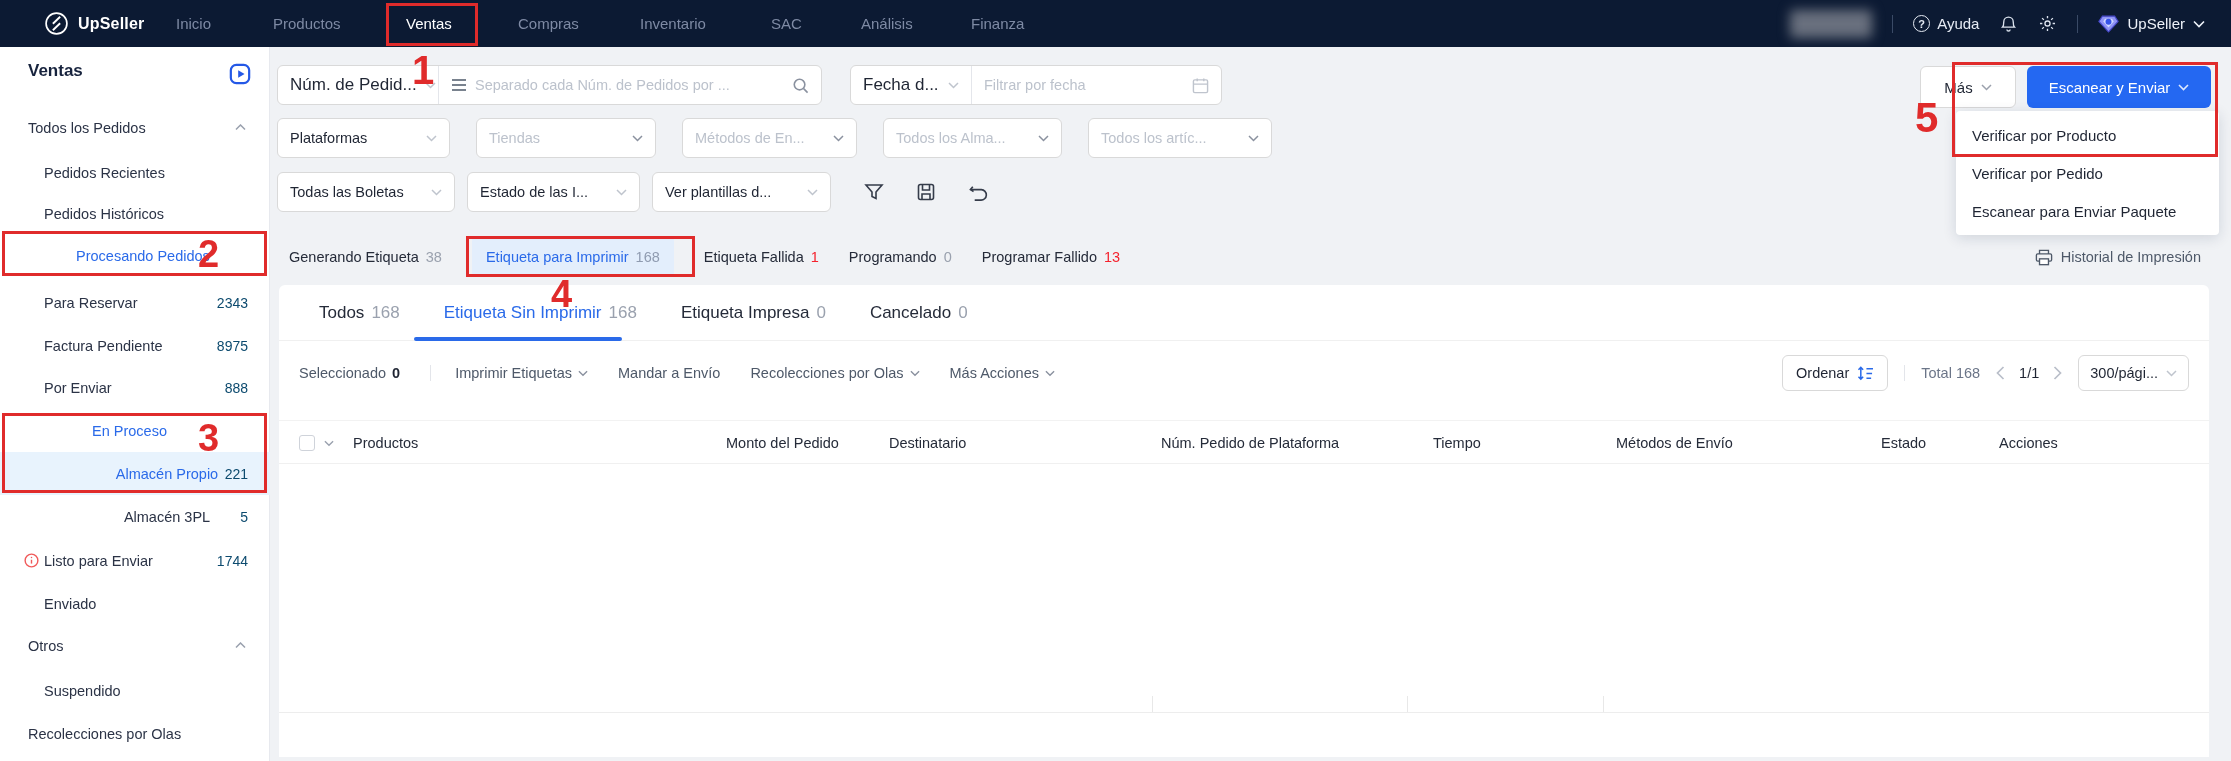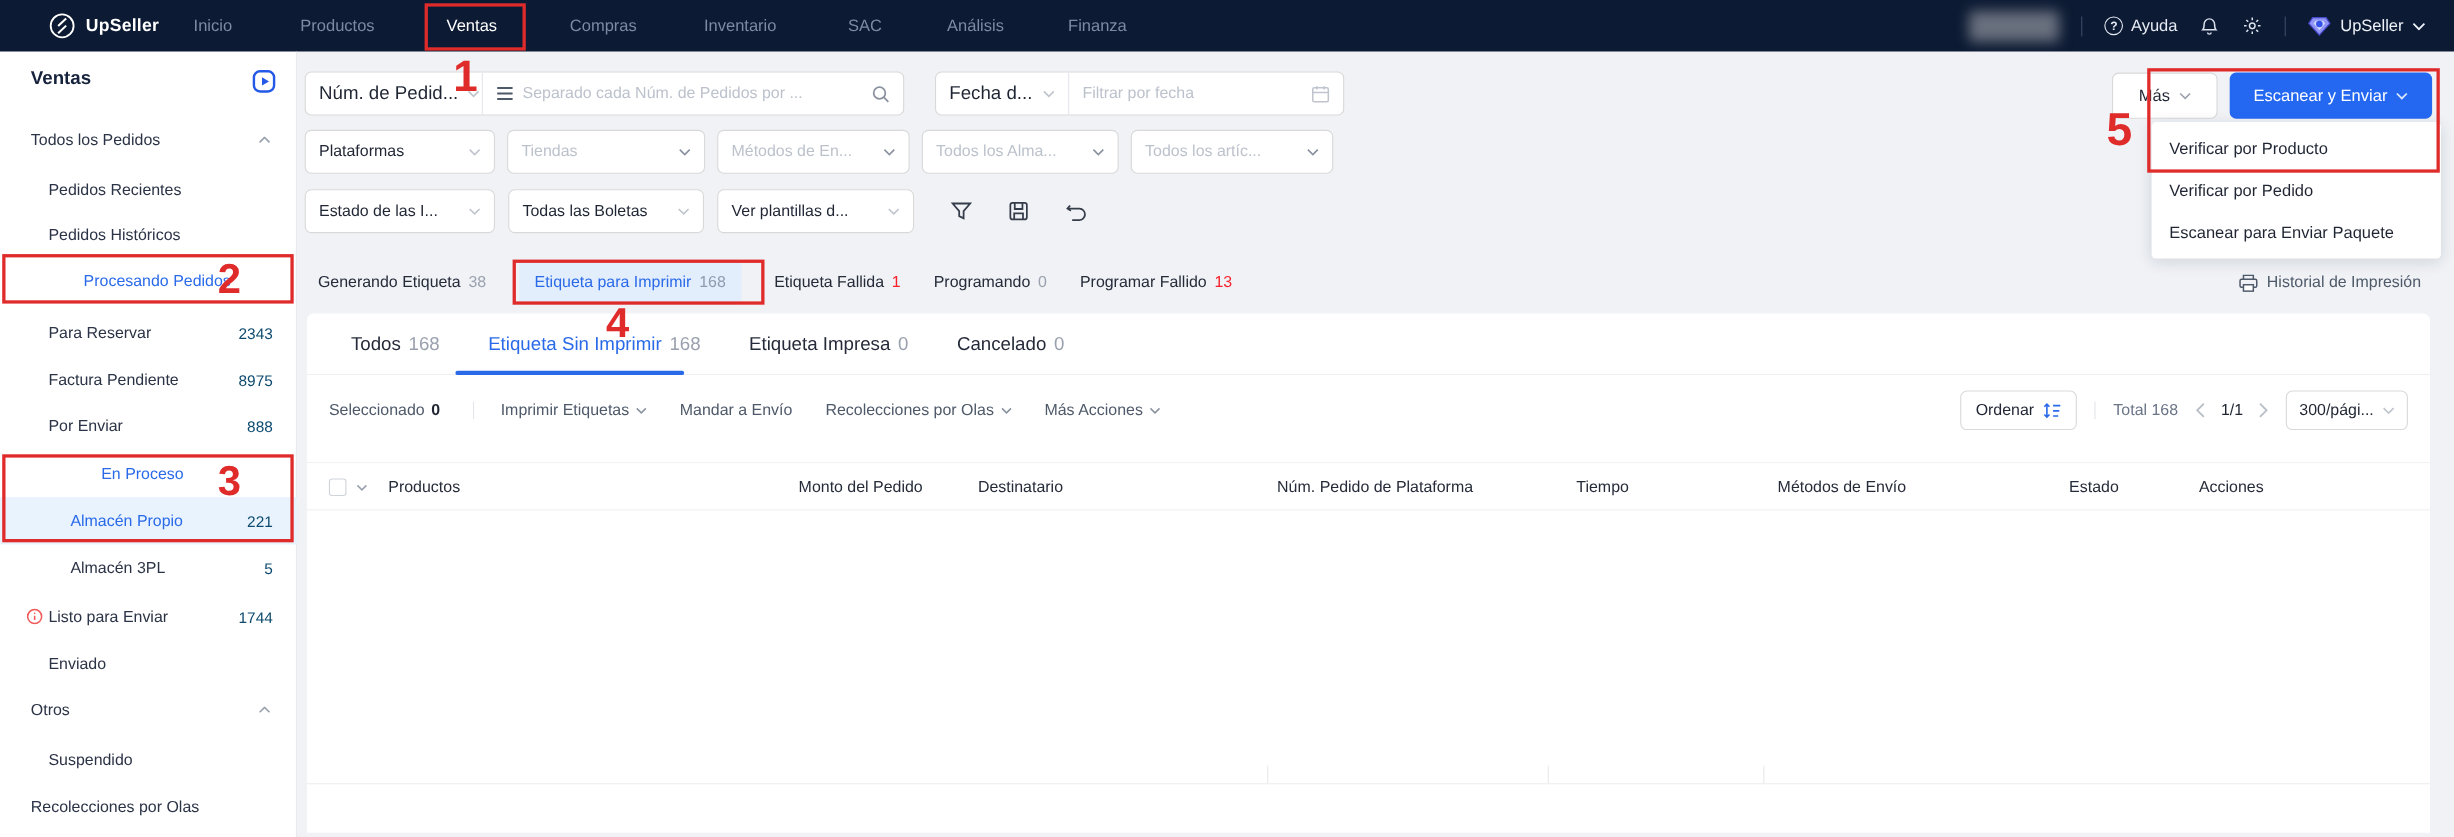--- a/index.html
+++ b/index.html
@@ -23,21 +23,21 @@
 
   
   .sidebar { position:absolute; top:47px; left:0; width:270px; height:714px; background:#fff; border-right:1px solid #e7e9ee; }
   .sb-title { position:absolute; top:14px; left:28px; font-size:17px; font-weight:700; color:#17233d; }
   .sb-play { position:absolute; top:16px; left:229px; color:#2458e6; }
   .sb-row { position:absolute; left:0; width:270px; height:43px; display:flex; align-items:center; font-size:14.5px; color:#2b3346; cursor:pointer; }
   .sb-row .cnt { position:absolute; right:22px; color:#0c4a6e; font-size:14px; }
   .sb-row .chev { position:absolute; right:24px; color:#9aa1ae; display:flex; }
   .sb-row.blue, .sb-row.blue .chev { color:#2a6ae9;margin-left:48px; }
   .sb-row.selected { background:#e8f3fd; color:#2a6ae9; }
-  .ind1 { padding-left:28px; } .ind2 { padding-left:44px; } .ind3 { padding-left:64px; }
+  .ind1 { padding-left:28px; } .ind2 { padding-left:44px; } .ind3 { padding-left:64px;justify-content:center; }
   .warn-ic { margin-left:24px; margin-right:5px; display:flex; color:#f05a5a; }
   .warn-ic + span { padding-left:0; }
 
   
   .main { position:absolute; top:47px; left:270px; width:1961px; height:714px; background:#f0f2f5; }
 
   .frow { position:absolute; display:flex; }
   .grp { display:flex; align-items:center; background:#fff; border:1px solid #d9d9d9; border-radius:6px; height:40px; overflow:hidden; }
   .grp .part { display:flex; align-items:center; height:100%; padding:0 12px; gap:8px; }
   .grp .vsep { width:1px; height:100%; background:#e4e6eb; }
@@ -325,21 +325,21 @@
     </div>
     <div class="btn btn-scan">
       <span>Escanear y Enviar</span>
       <span class="chev">
           <svg width="11" height="7" viewBox="0 0 11 7" fill="none" stroke="#ffffff" stroke-width="1.6">
             <path d="M1 1 L5.5 5.5 L10 1"></path>
           </svg>
         </span>
     </div>
 
-    <div class="frow" style="top:71px; left:7px; gap:11px;">
+    <div class="frow" style="top:71px; left:7px; gap:26px;">
       <div class="sel" style="width:173px">
           <span>Plataformas</span>
           <span class="chev">
             <svg width="11" height="7" viewBox="0 0 11 7" fill="none" stroke="currentColor" stroke-width="1.5">
               <path d="M1 1 L5.5 5.5 L10 1"></path>
             </svg>
           </span>
         </div>
       <div class="sel ghost" style="width:180px">
           <span>Tiendas</span>
@@ -369,30 +369,30 @@
           <span>Todos los artíc...</span>
           <span class="chev">
             <svg width="11" height="7" viewBox="0 0 11 7" fill="none" stroke="#8a919f" stroke-width="1.5">
               <path d="M1 1 L5.5 5.5 L10 1"></path>
             </svg>
           </span>
         </div>
     </div>
 
     <div class="frow" style="top:125px; left:7px; gap:12px; align-items:center;">
+      <div class="sel" style="width:178px">
+          <span>Todas las Boletas</span>
+          <span class="chev">
+            <svg width="11" height="7" viewBox="0 0 11 7" fill="none" stroke="currentColor" stroke-width="1.5">
+              <path d="M1 1 L5.5 5.5 L10 1"></path>
+            </svg>
+          </span>
+        </div>
       <div class="sel" style="width:173px">
           <span>Estado de las I...</span>
-          <span class="chev">
-            <svg width="11" height="7" viewBox="0 0 11 7" fill="none" stroke="currentColor" stroke-width="1.5">
-              <path d="M1 1 L5.5 5.5 L10 1"></path>
-            </svg>
-          </span>
-        </div>
-      <div class="sel" style="width:178px">
-          <span>Todas las Boletas</span>
           <span class="chev">
             <svg width="11" height="7" viewBox="0 0 11 7" fill="none" stroke="currentColor" stroke-width="1.5">
               <path d="M1 1 L5.5 5.5 L10 1"></path>
             </svg>
           </span>
         </div>
       <div class="sel" style="width:179px">
           <span>Ver plantillas d...</span>
           <span class="chev">
             <svg width="11" height="7" viewBox="0 0 11 7" fill="none" stroke="currentColor" stroke-width="1.5">

